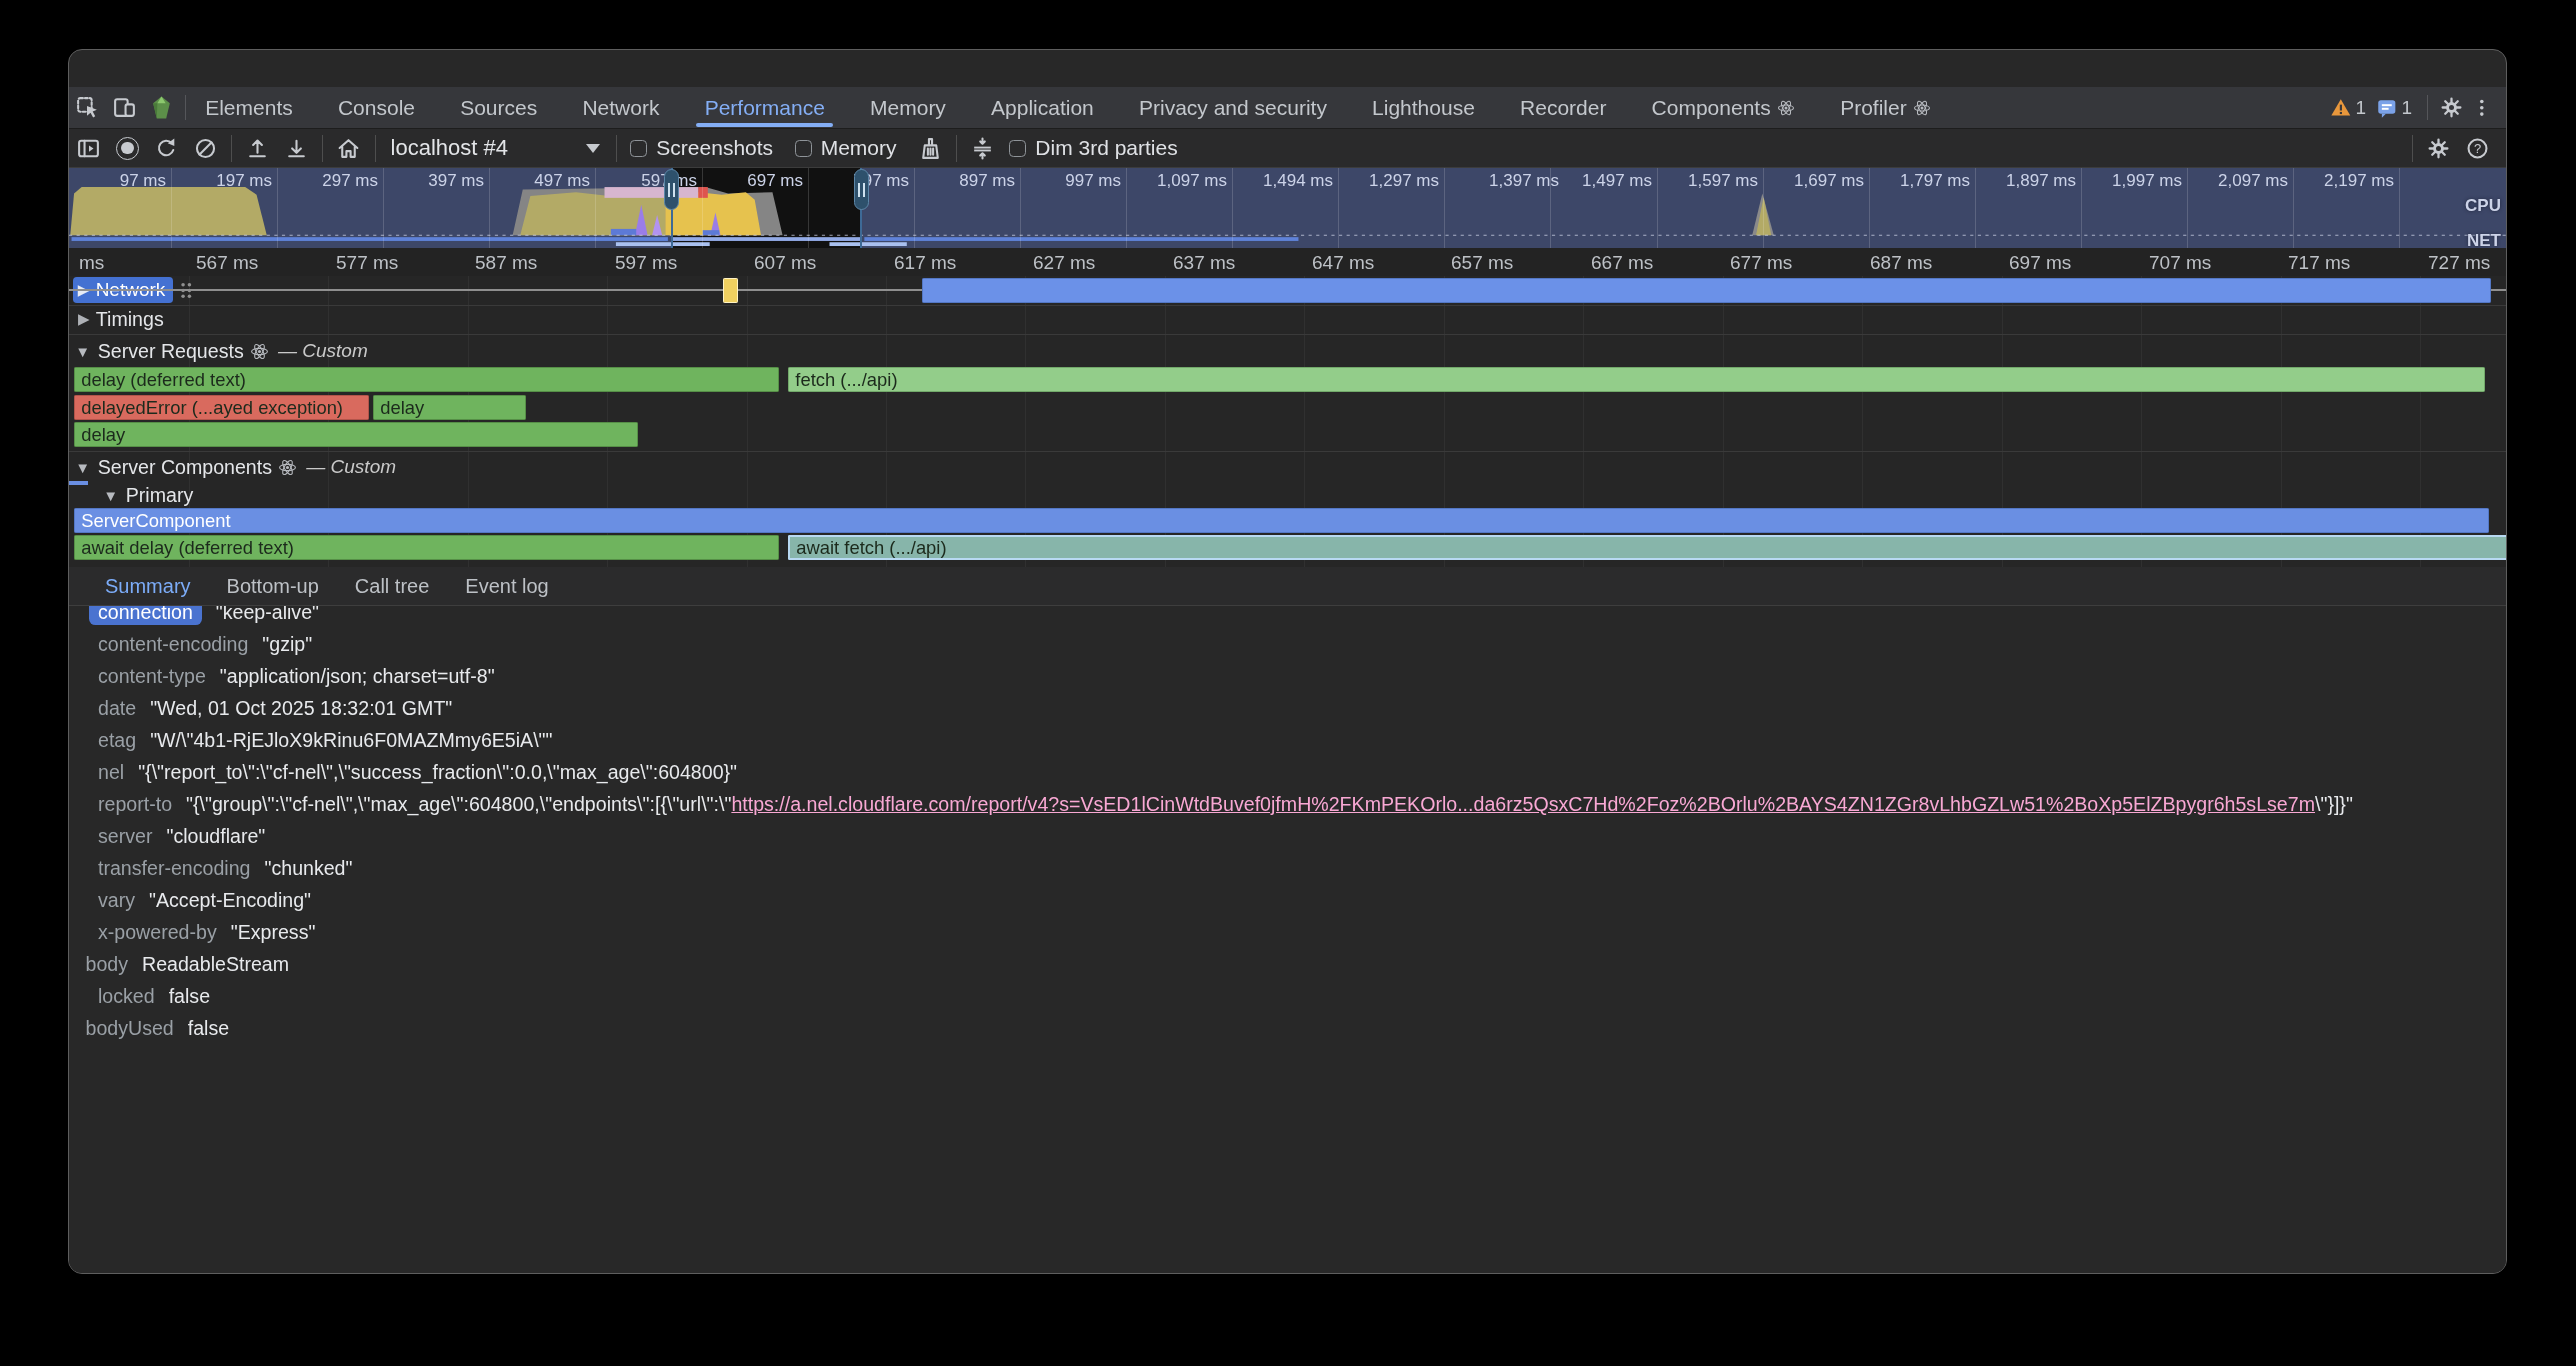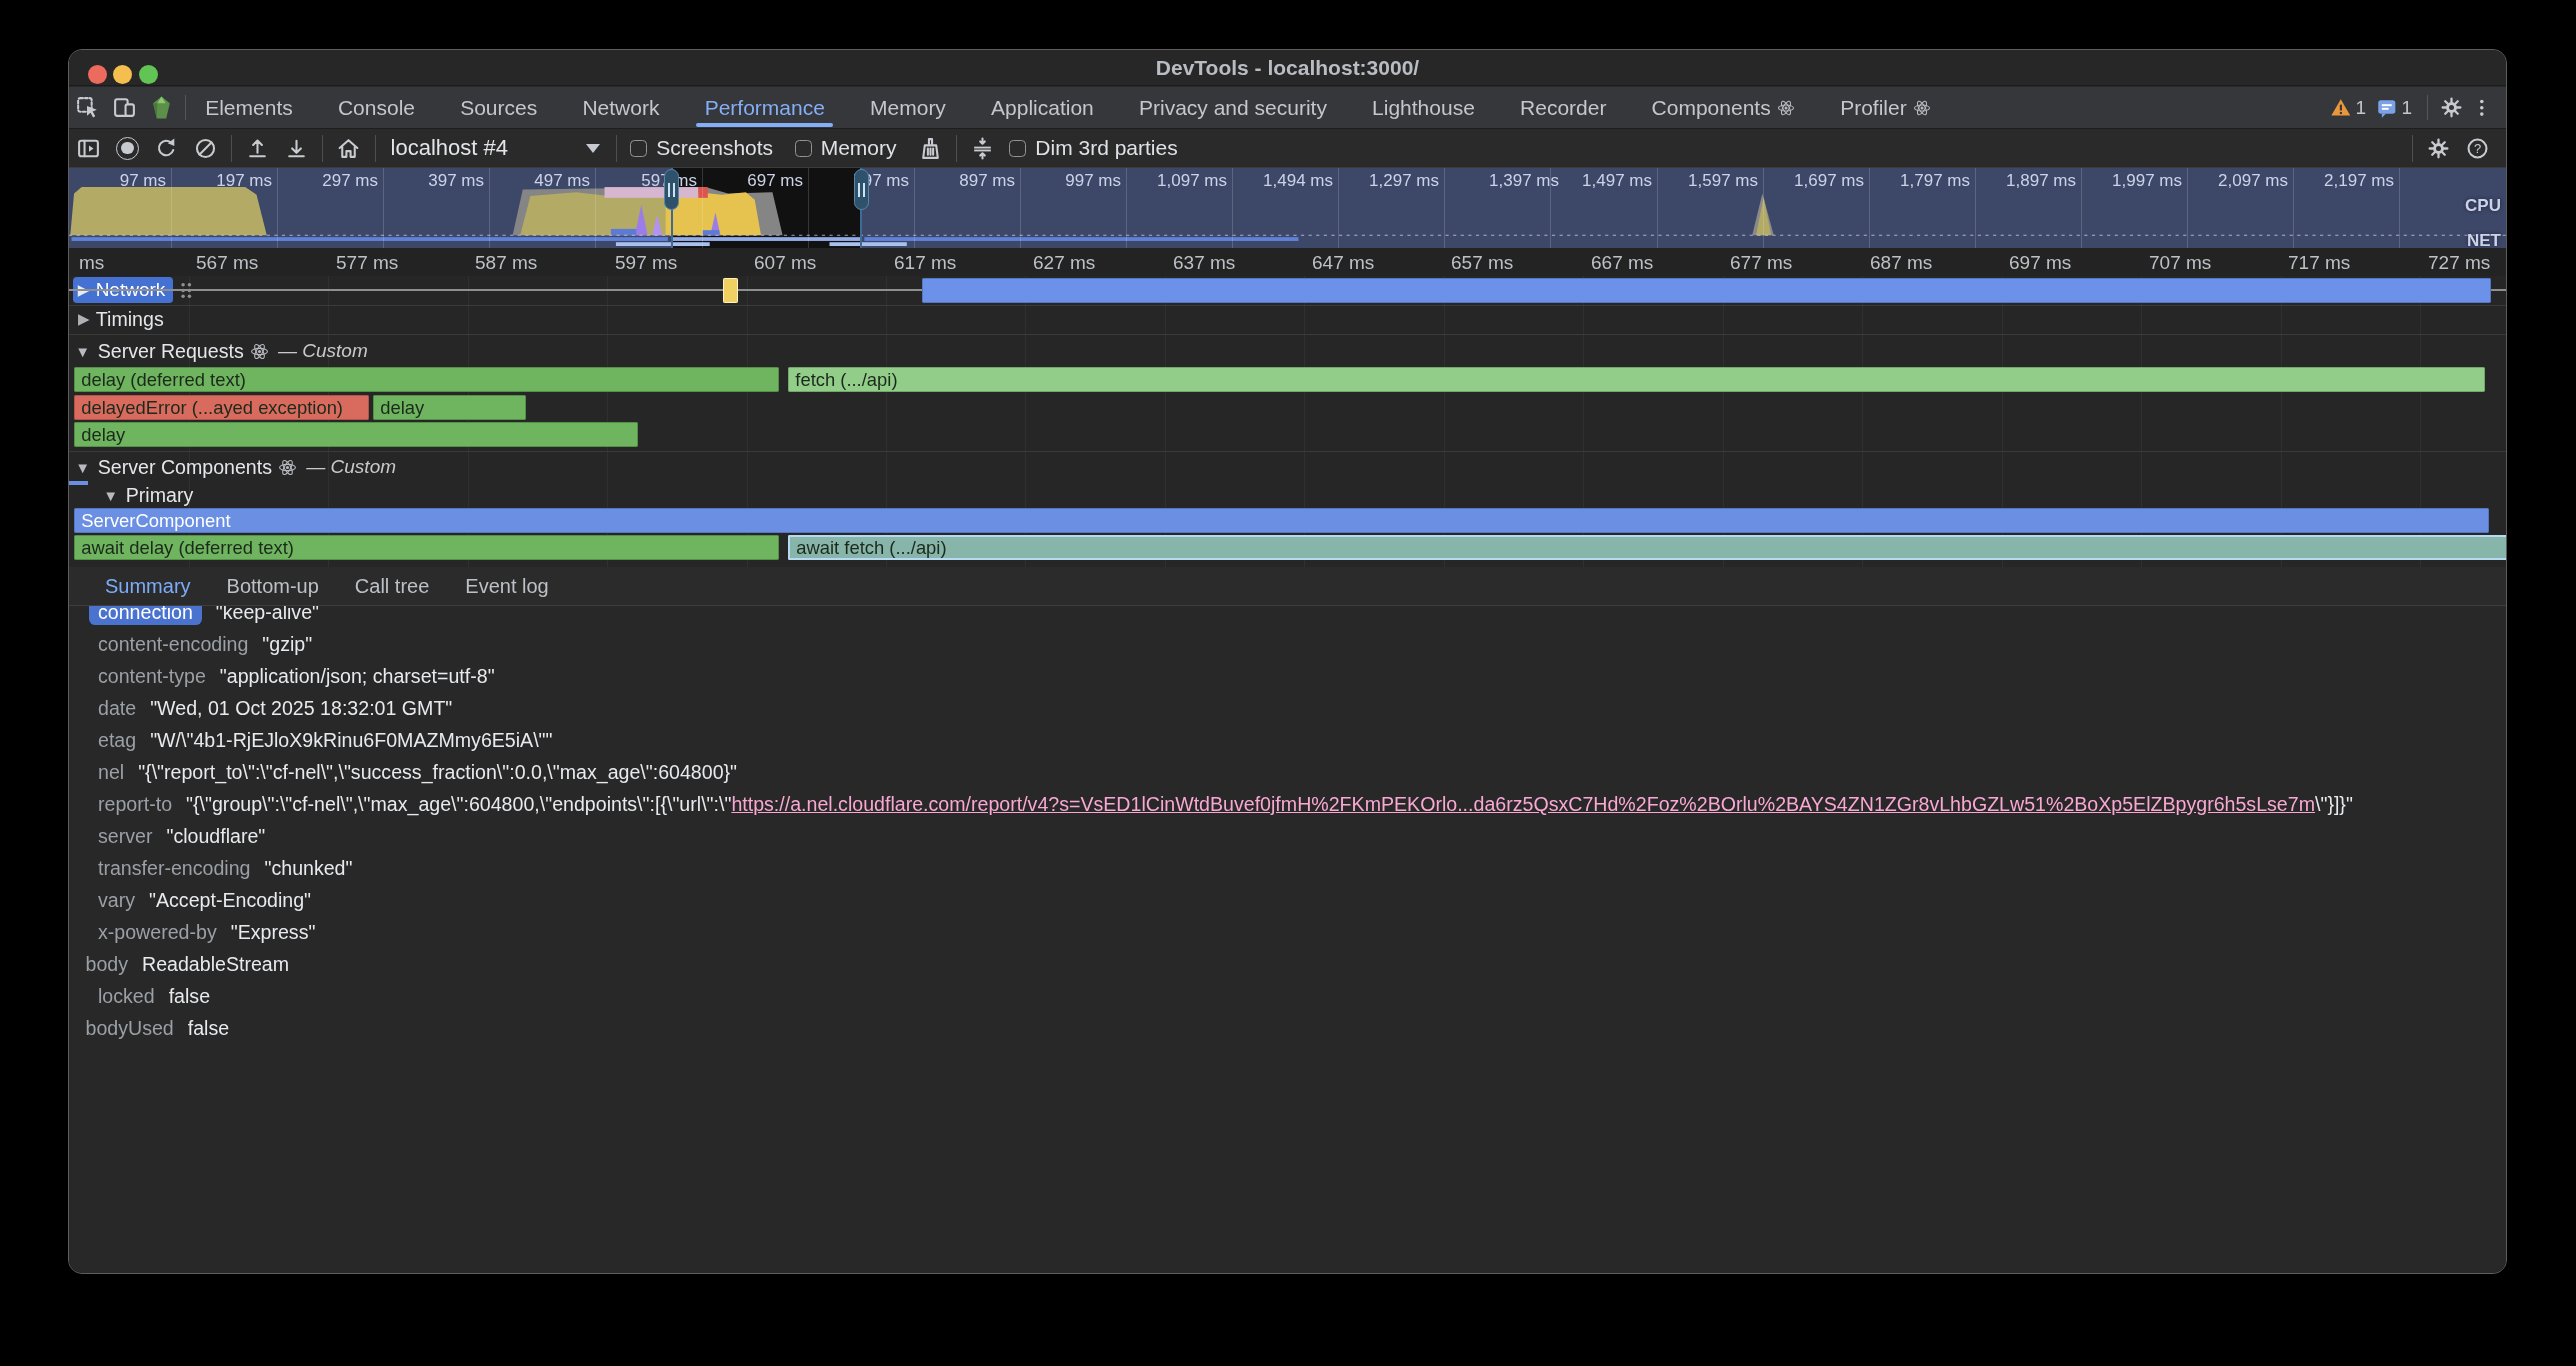--- a/index.html
+++ b/index.html
@@ -96,26 +96,20 @@
   .detail-link { color:#f9a8d4; text-decoration:underline; }
   svg { display:block; }
   .s { stroke:#c7cacf; stroke-width:2; fill:none; stroke-linecap:round; stroke-linejoin:round; }
   .f { fill:#c7cacf; }
 </style>
 </head>
 <body>
 
 <div class="window">
 
-  <div class="titlebar">
-    <span class="traffic tl-red"></span>
-    <span class="traffic tl-yellow"></span>
-    <span class="traffic tl-green"></span>
-    <div class="win-title">DevTools - localhost:3000/</div>
-  </div>
 
   <div class="tabbar">
     <span class="tb-icon">
       <svg width="25" height="25" viewBox="0 0 24 24">
           <rect class="s" x="3" y="3" width="13" height="13" rx="2" stroke-dasharray="2.6 2"></rect>
           <polygon class="f" points="11.5,10.5 21,14.2 17,15.8 19.4,20.4 17.4,21.6 14.9,17 11.5,19.8"></polygon>
         </svg>
     </span>
     <span class="tb-icon">
       <svg width="25" height="25" viewBox="0 0 24 24">

